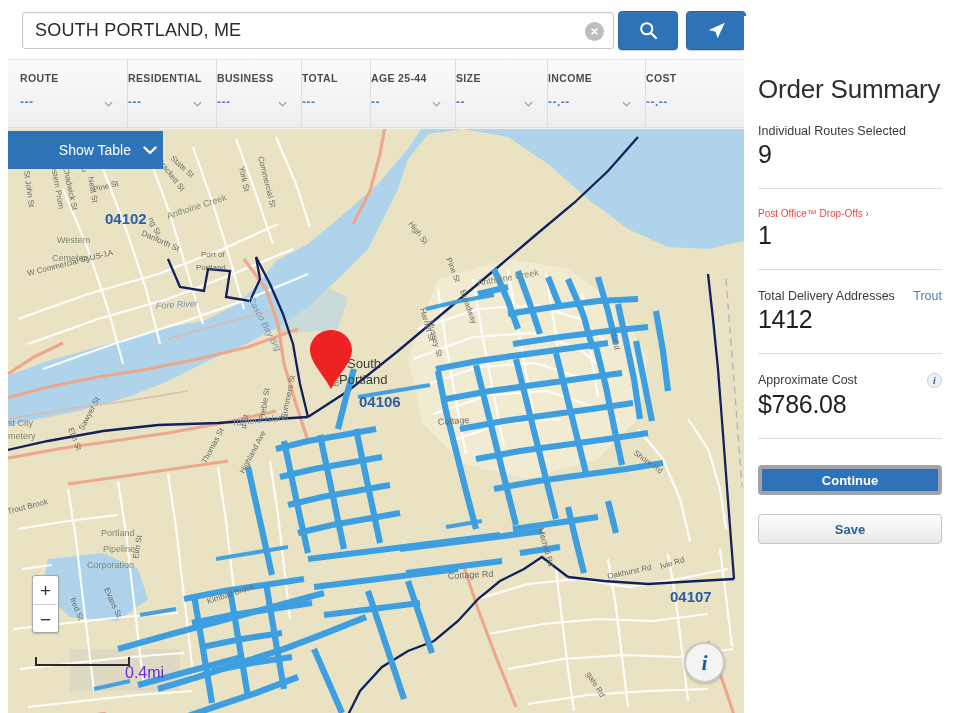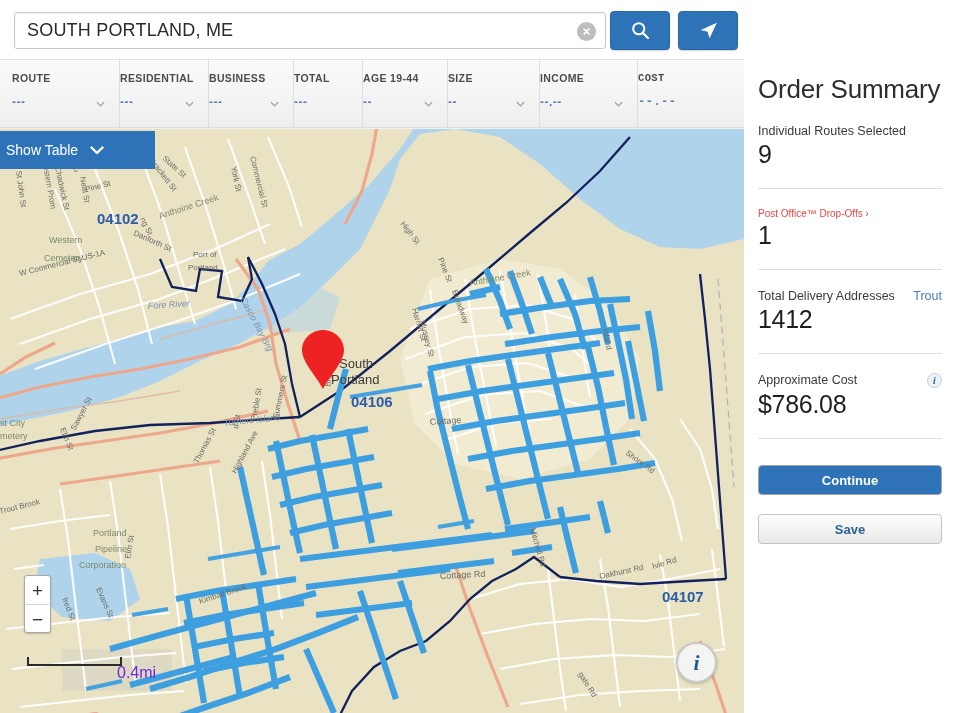--- a/index.html
+++ b/index.html
@@ -7,21 +7,21 @@
   html, body {
     margin: 0; padding: 0;
     width: 956px; height: 713px;
     overflow: hidden;
     font-family: "Liberation Sans", sans-serif;
     background: #ffffff;
   }
   #app { position: relative; width: 956px; height: 713px; display: flex; }
 
   
-  #left { position: relative; width: 744px; height: 537px; background: #f2f2f2; }
+  #left { position: relative; width: 744px; height: 537px; background: #f2f2f2; margin-left: 8px; }
 
   
   #searchbar {
     position: relative; height: 60px; background: #ffffff;
     border-bottom: 1px solid #e3e3e3;
   }
   #search-wrap {
     position: absolute; left: 14px; top: 12px;
     width: 592px; height: 37px;
     background: #fff;
@@ -72,21 +72,21 @@
     border-bottom: 1px solid #dcdcdc;
     display: flex;
     padding-left: 12px;
   }
   .filter-col {
     position: relative; height: 68px;
     padding-top: 12px;
     border-right: 1px solid #dddddd;
     cursor: pointer;
   }
-  .filter-col.last { border-right: 0; font-family: Liberation Mono, monospace; }
+  .filter-col.last { border-right: 0; }
   .filter-head {
     font-size: 10.5px; font-weight: bold; color: #4c4c4c;
     letter-spacing: .35px; white-space: nowrap;
   }
   .filter-val {
     margin-top: 11px;
     font-size: 12px; font-weight: bold; color: #5b7fb3;
     letter-spacing: .5px;
   }
   .chev {
@@ -104,21 +104,21 @@
   #map svg { display: block; }
 
   
   #show-table {
     position: absolute; left: 0; top: 131px;
     width: 155px; height: 38px;
     background: #2e73b8; border: 0;
     color: #ffffff; font-size: 14px;
     font-family: "Liberation Sans", sans-serif;
     cursor: pointer;
-    display: flex; align-items: center; justify-content: flex-start;
+    display: flex; align-items: center; justify-content: flex-end;
     gap: 12px;
     z-index: 30;
   }
 
   
   #zoom-ctrl {
     position: absolute; left: 24px; top: 575px;
     width: 27px; height: 58px;
     background: #ffffff;
     border: 1px solid #a8a8a8;
@@ -191,21 +191,21 @@
   .info-dot {
     display: inline-flex; align-items: center; justify-content: center;
     width: 15px; height: 15px; border-radius: 50%;
     background: #eef2f6; border: 1px solid #c3cfdb;
     color: #2a6496; font-size: 10px; font-style: italic; font-weight: bold;
     font-family: "Liberation Serif", serif;
     margin-left: 5px; vertical-align: -2px; cursor: pointer;
   }
   #continue-btn {
     display: block; width: 100%; height: 30px; margin-top: 26px;
-    background: #2e73b8; border: 1px solid #a3a3a3; border-radius: 4px;
+    background: #2e73b8; border: 4px solid #a3a3a3; border-radius: 4px;
     color: #ffffff; font-size: 13px; font-weight: bold; cursor: pointer;
     font-family: "Liberation Sans", sans-serif;
   }
   #save-btn {
     display: block; width: 100%; height: 30px; margin-top: 19px;
     background: linear-gradient(#fdfdfd, #e9e9e9);
     border: 1px solid #c4c4c4; border-radius: 4px;
     color: #2a6496; font-size: 13px; font-weight: bold; cursor: pointer;
     font-family: "Liberation Sans", sans-serif;
   }
@@ -271,21 +271,21 @@
             <path d="M1 1 L5 5 L9 1" fill="none" stroke="#9b9b9b" stroke-width="1.3"></path>
           </svg>
       </div>
 
       <div class="filter-col" style="width:69px">
         <div class="filter-head">TOTAL</div>
         <div class="filter-val">---</div>
       </div>
 
       <div class="filter-col" style="width:85px">
-        <div class="filter-head">AGE 19-44</div>
+        <div class="filter-head">AGE 25-44</div>
         <div class="filter-val">--</div>
         <svg class="chev" viewBox="0 0 10 6">
             <path d="M1 1 L5 5 L9 1" fill="none" stroke="#9b9b9b" stroke-width="1.3"></path>
           </svg>
       </div>
 
       <div class="filter-col" style="width:92px">
         <div class="filter-head">SIZE</div>
         <div class="filter-val">--</div>
         <svg class="chev" viewBox="0 0 10 6">

